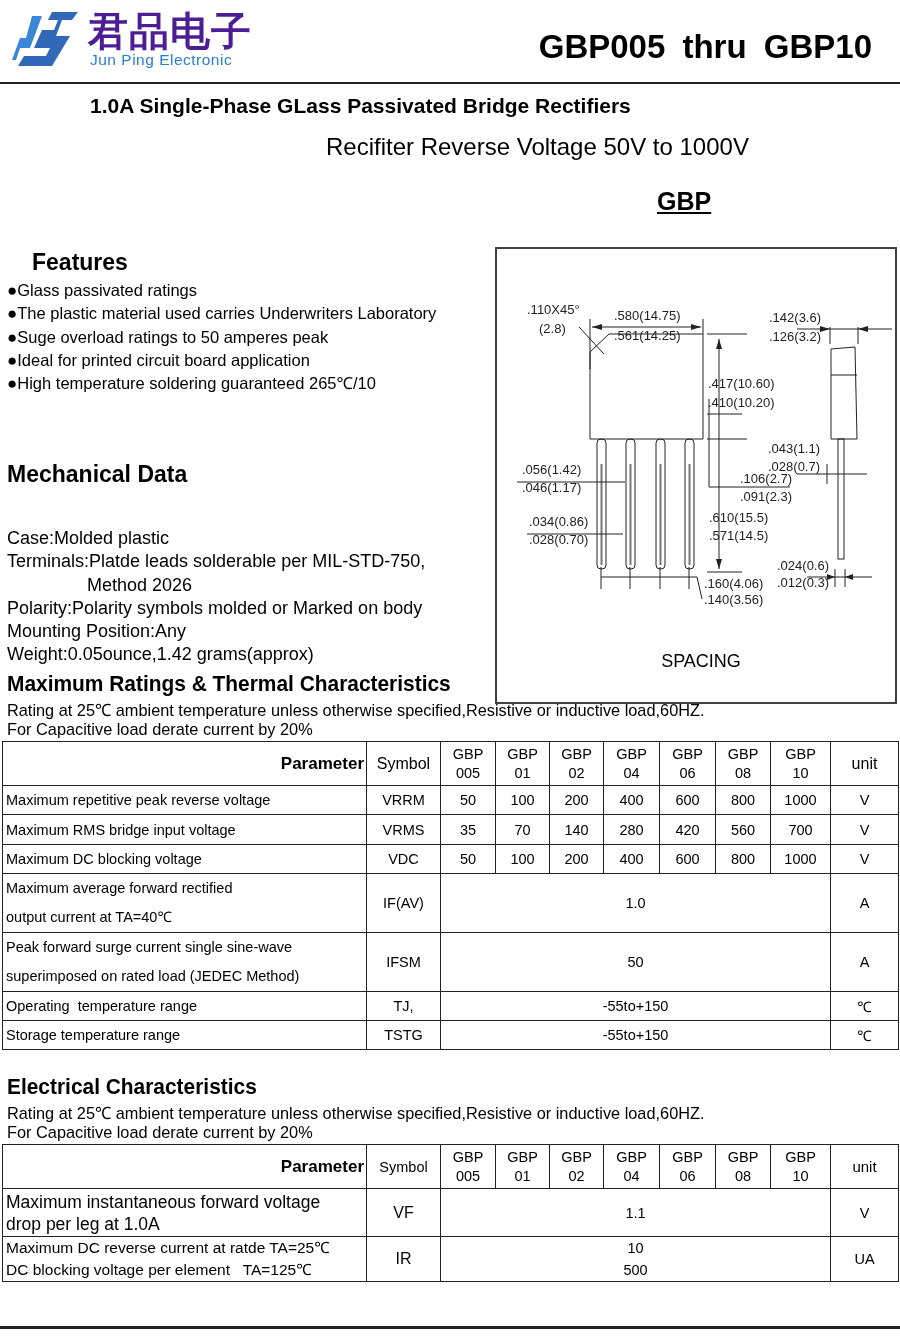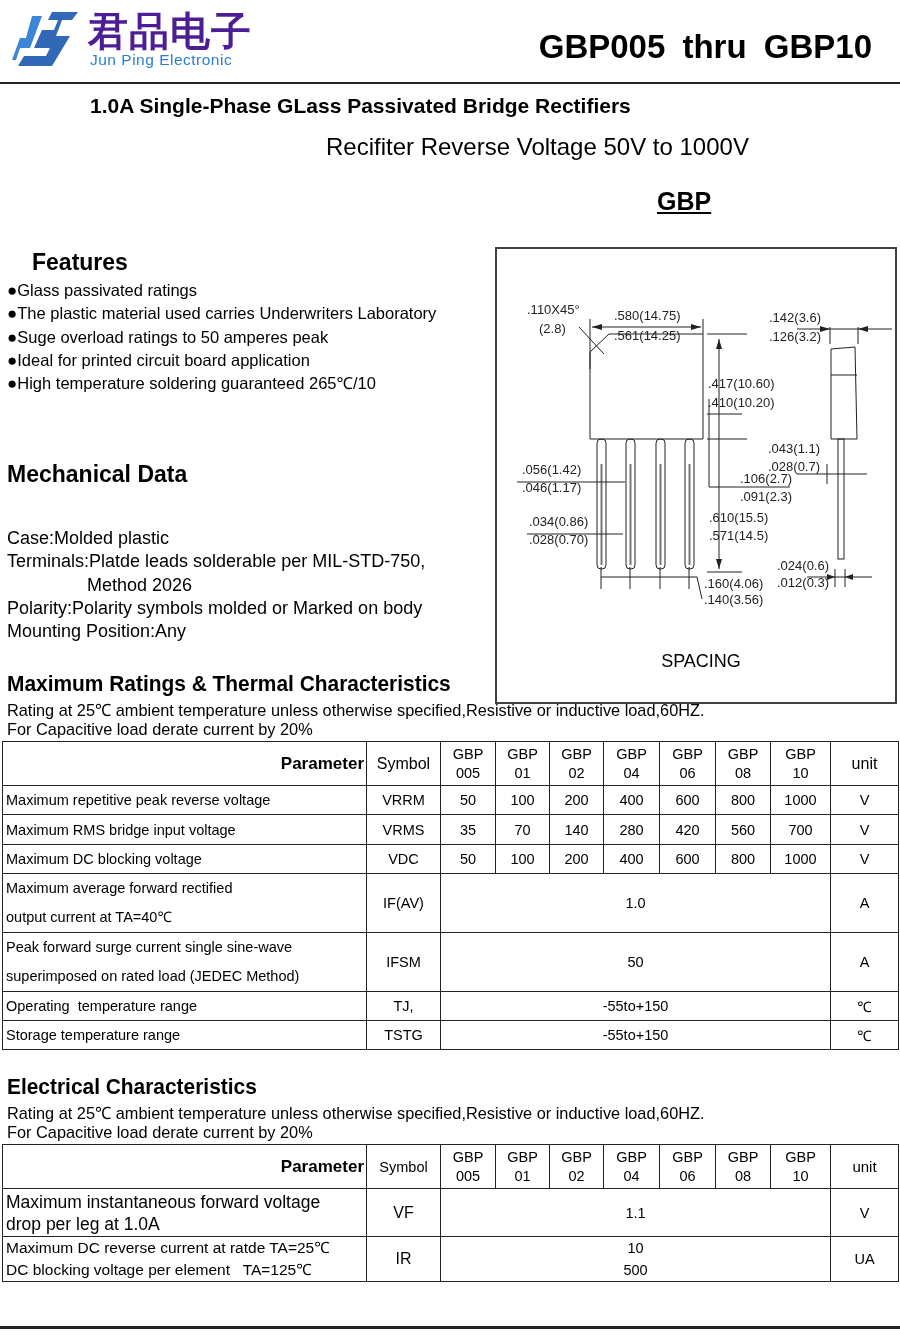--- a/index.html
+++ b/index.html
@@ -58,20 +58,21 @@
   <div><span class="bullet">●</span><span>High temperature soldering guaranteed 265℃/10</span></div>
 </div>
 
 <h2 class="abs mech-h">Mechanical Data</h2>
 <div class="abs mech">
   <div>Case:Molded plastic</div>
   <div>Terminals:Platde leads solderable per MIL-STD-750,</div>
   <div class="indent">Method 2026</div>
   <div>Polarity:Polarity symbols molded or Marked on body</div>
   <div>Mounting Position:Any</div>
+  <div>Weight:0.05ounce,1.42 grams(approx)</div>
 </div>
 
 <div class="abs drawbox">
   <svg width="402" height="423" viewBox="0 0 402 423" font-family="Liberation Sans, sans-serif" font-size="13" fill="none" stroke="#222" stroke-width="1">
 
     <path d="M93 125 L93 103 L112 85 L206 85 L206 190 L93 190 Z"></path>
 
     <line x1="82" y1="78" x2="107" y2="105"></line>
 
     <g>

